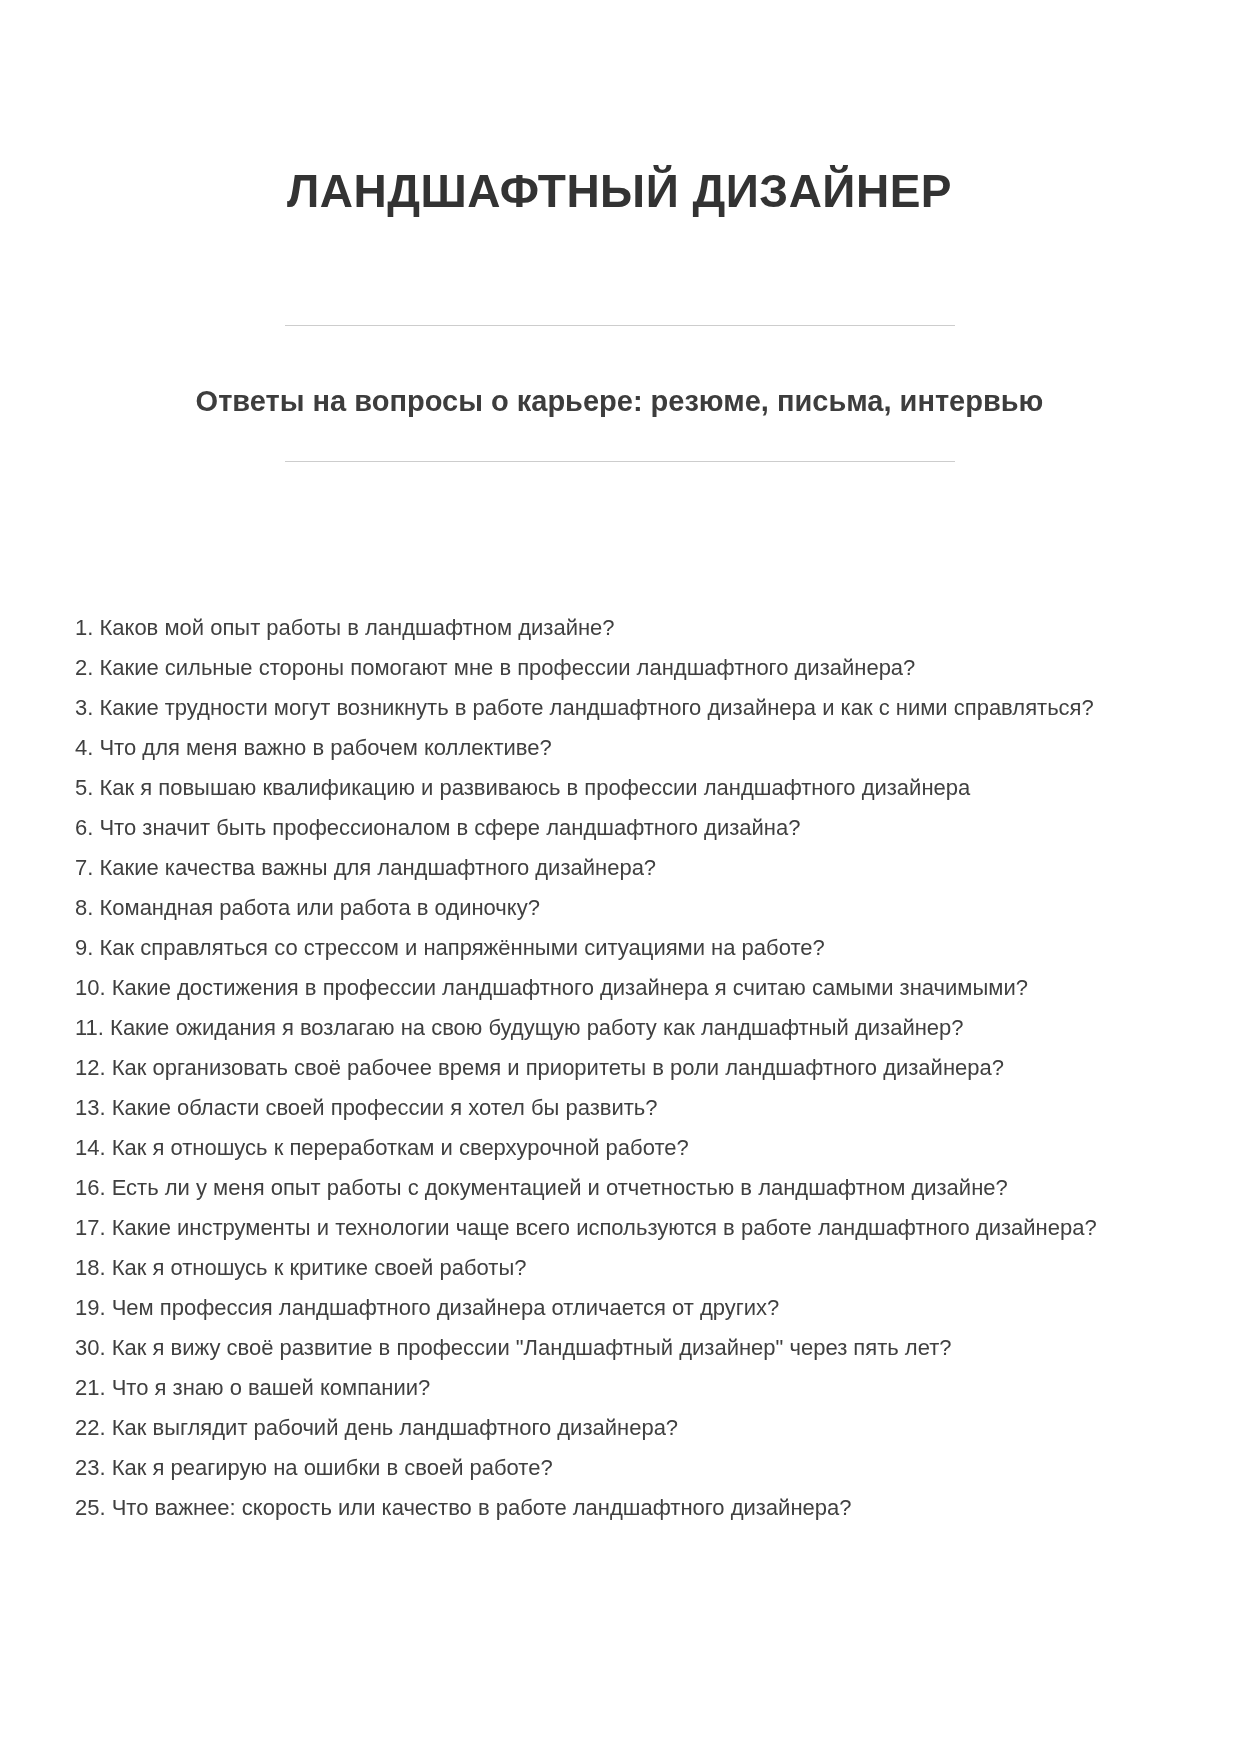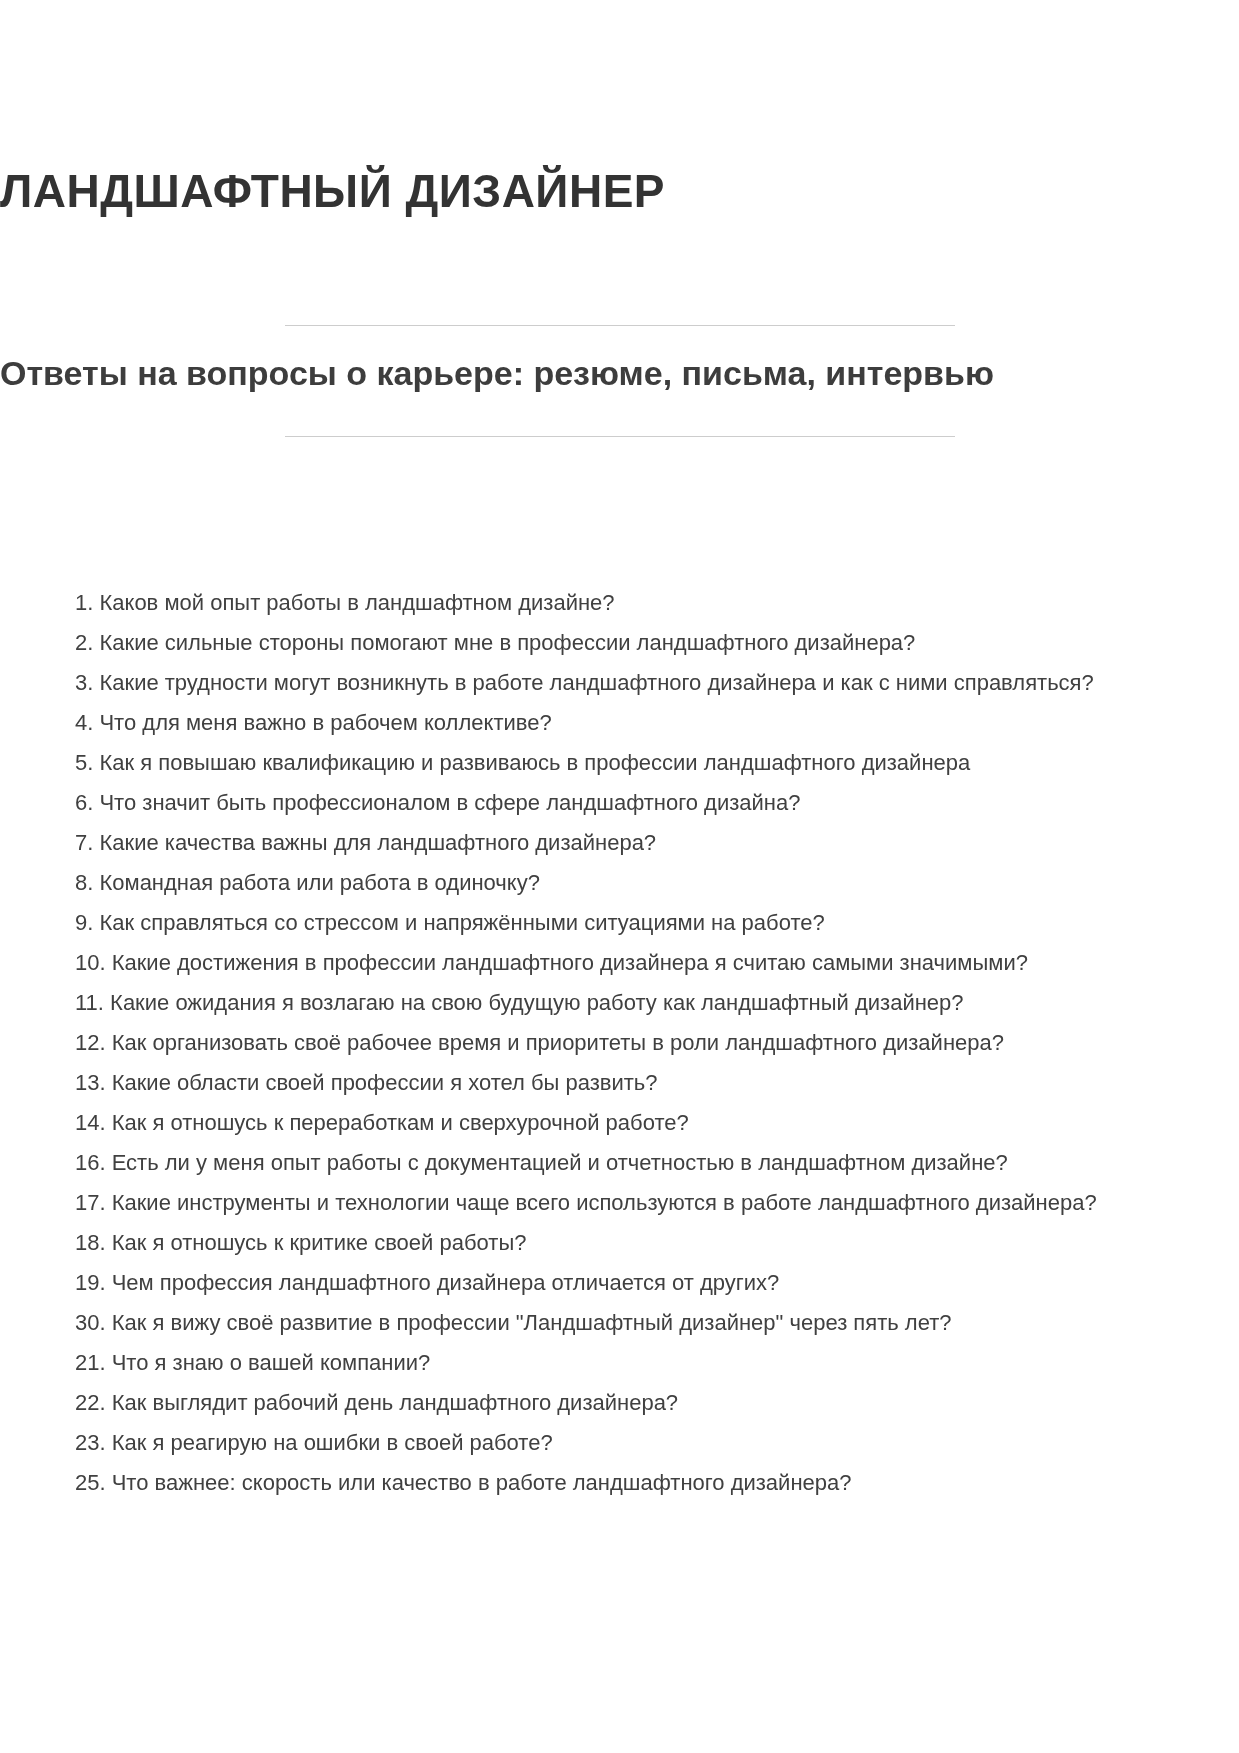--- a/index.html
+++ b/index.html
@@ -13,21 +13,21 @@
     font-family: "Liberation Sans", "DejaVu Sans", sans-serif;
     color: #3a3a3a;
     overflow: hidden;
   }
   .page {
     box-sizing: border-box;
     width: 1239px;
     height: 1753px;
   }
   .doc-header {
-    text-align: left;
+    text-align: center;
   }
   .doc-title {
     margin: 0;
     padding-top: 163px;
     font-size: 46px;
     line-height: 1.25;
     font-weight: 700;
     letter-spacing: 0.5px;
     color: #333333;
   }
@@ -35,22 +35,22 @@
     border: 0;
     border-top: 1px solid #cdcdcd;
     width: 670px;
     margin: 0 auto;
     height: 0;
   }
   .divider-top {
     margin-top: 104px;
   }
   .doc-subtitle {
-    margin: 26px auto 0;
-    font-size: 34px;
+    margin: 57px auto 0;
+    font-size: 29px;
     line-height: 1.25;
     font-weight: 600;
     color: #3d3d3d;
   }
   .divider-bottom {
     margin-top: 42px;
   }
   .questions {
     margin: 146px 75px 0 75px;
     max-width: 1025px;

